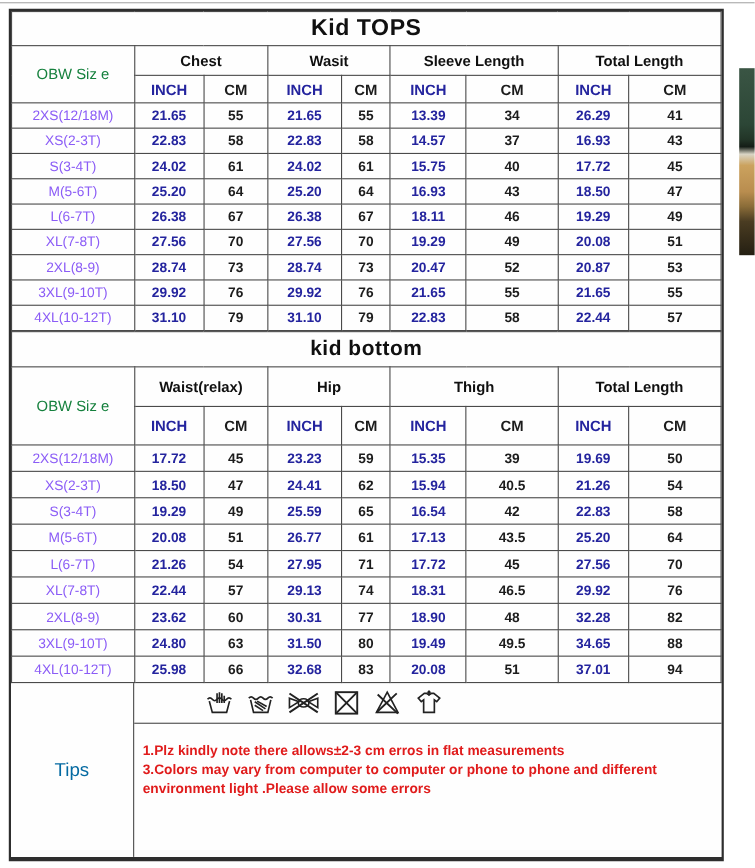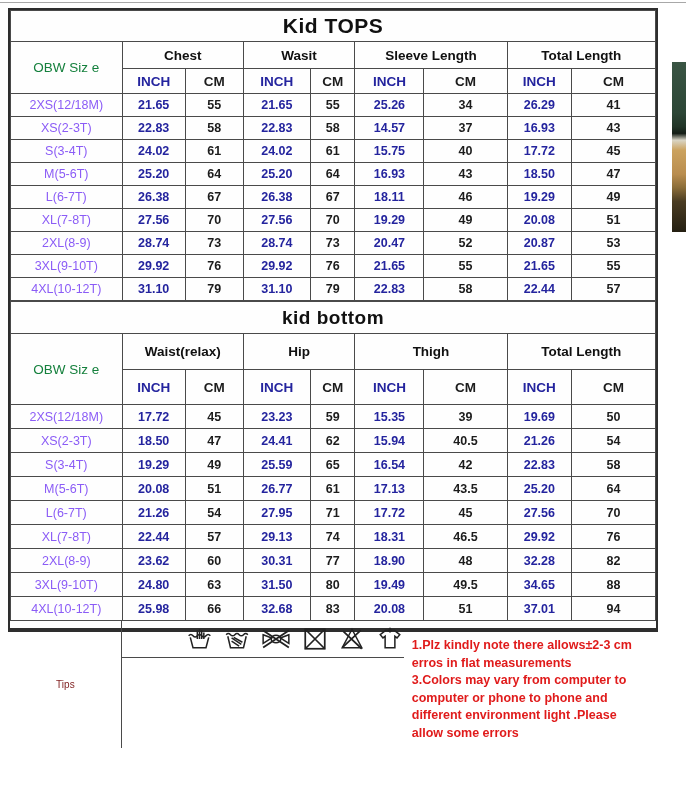--- a/index.html
+++ b/index.html
@@ -5,21 +5,21 @@
   html,body{margin:0;padding:0;}
   body{
     width:686px;height:789px;position:relative;
     background:#ffffff;
     font-family:"Liberation Sans", sans-serif;
     overflow:hidden;
   }
   .top-line{position:absolute;top:2px;left:0;width:100%;height:1px;background:#a8a8a8;}
 
   .chart-wrap{
-    position:absolute;left:8px;top:8px;width:650px;height:624px;
+    position:absolute;left:8px;top:8px;width:650px;height:775px;
     border:2px solid #2e2e2e;border-bottom-width:4px;
     background:#fefefe;
     display:flex;flex-direction:column;box-sizing:border-box;
   }
 
   table{width:100%;border-collapse:collapse;table-layout:fixed;}
   th,td{border:1px solid #4a4a4a;text-align:center;vertical-align:middle;padding:0;overflow:hidden;}
 
   .title-cell{font-size:21px;font-weight:bold;color:#101010;height:30px;letter-spacing:.5px;}
   .title-cell.bottom{font-size:19px;height:31px;}
@@ -38,23 +38,23 @@
   .size-table-bottom tbody tr{height:24px;}
 
   td.size-cell{font-size:12.5px;color:#8b5cf6;font-weight:normal;}
   td.inch{font-size:12.5px;font-weight:bold;color:#24249e;}
   td.cm{font-size:12.5px;font-weight:bold;color:#1c1c1c;}
 
   .tips{flex:1;display:grid;grid-template-columns:17.3% 1fr;min-height:0;}
   .tips-label{
     border-right:1px solid #4a4a4a;
     display:flex;align-items:center;justify-content:center;
-    font-size:10px;color:#7f1d1d;
-  }
-  .tips-right{display:flex;flex-direction:row;min-width:0;}
+    font-size:17px;color:#0369a1;
+  }
+  .tips-right{display:flex;flex-direction:column;min-width:0;}
   .icons-row{
     height:37px;border-bottom:1px solid #4a4a4a;
     display:flex;align-items:center;gap:11px;padding-left:64px;box-sizing:border-box;
   }
   .icons-row svg{display:block;}
   .tips-text{
     flex:1;padding:16px 10px 6px 8px;
     color:#e01b1b;font-weight:bold;font-size:12.5px;line-height:1.4;
   }
   .tips-text p{margin:0;}
@@ -108,21 +108,21 @@
         <th class="unit-cm">CM</th>
       </tr>
     </thead>
     <tbody>
         <tr>
           <td class="size-cell">2XS(12/18M)</td>
           <td class="inch">21.65</td>
           <td class="cm">55</td>
           <td class="inch">21.65</td>
           <td class="cm">55</td>
-          <td class="inch">25.26</td>
+          <td class="inch">13.39</td>
           <td class="cm">34</td>
           <td class="inch">26.29</td>
           <td class="cm">41</td>
         </tr>
         <tr>
           <td class="size-cell">XS(2-3T)</td>
           <td class="inch">22.83</td>
           <td class="cm">58</td>
           <td class="inch">22.83</td>
           <td class="cm">58</td>

